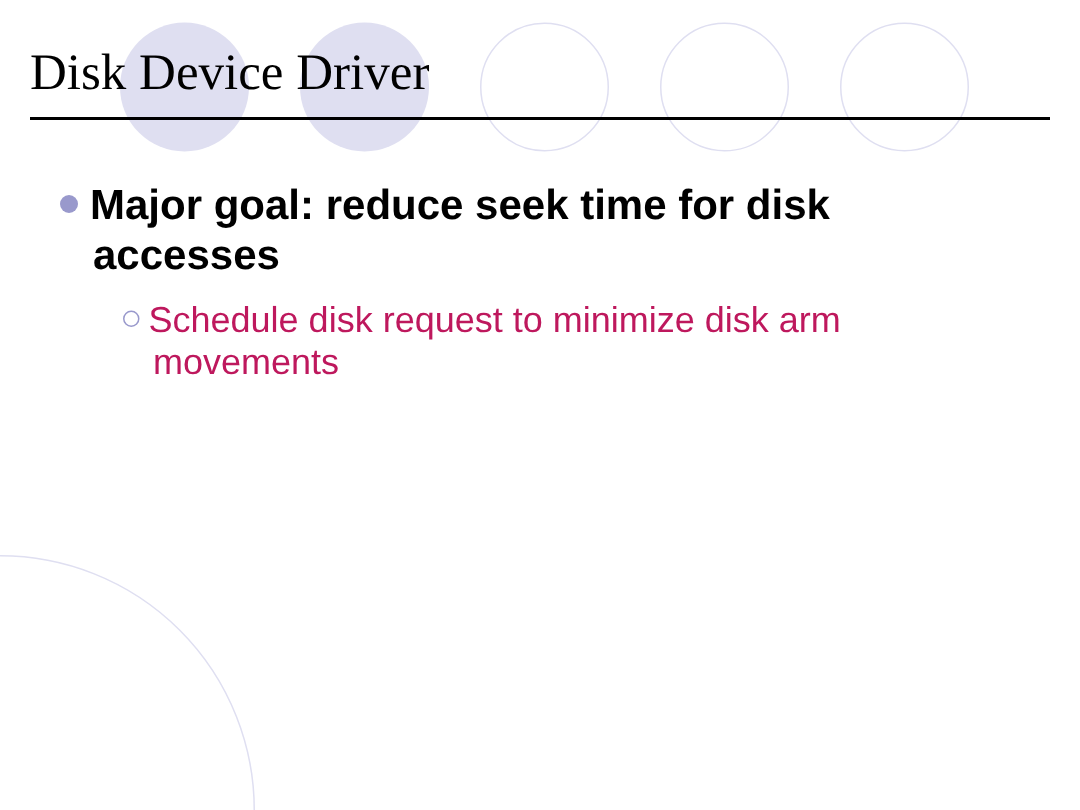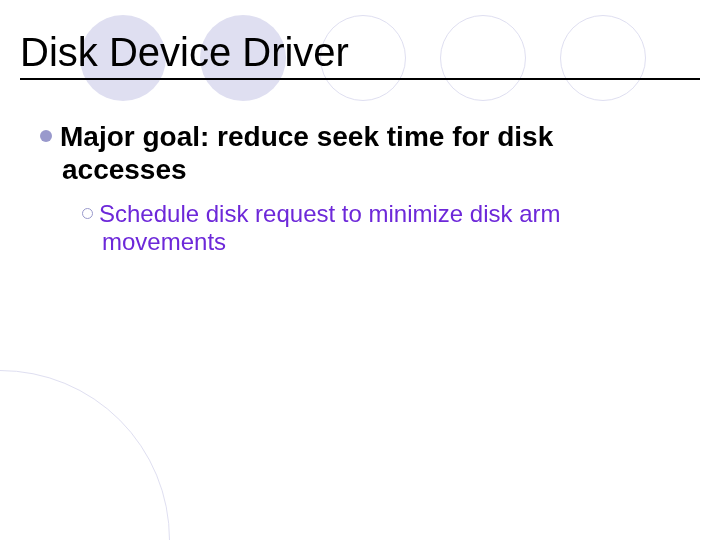--- a/index.html
+++ b/index.html
@@ -43,22 +43,23 @@
     height: 340px;
     border-radius: 50%;
     border: 1.5px solid #dfdff1;
     box-sizing: border-box;
   }
 
   .title {
     position: absolute;
     left: 20px;
     top: 30px;
-    font-size: 40px;
+    font-size: 34px;
     color: #000;
+    font-family: Liberation Serif, serif;
   }
   .rule {
     position: absolute;
     left: 20px;
     top: 78px;
     width: 680px;
     height: 0;
     border-top: 2px solid #000;
   }
 
@@ -90,21 +91,21 @@
     text-indent: -22px;
     font-weight: bold;
   }
 
   .level2 {
     position: absolute;
     left: 82px;
     top: 200px;
     width: 590px;
     font-size: 24px;
-    color: #6d28d9;
+    color: #be185d;
     line-height: 1.18;
   }
   .bullet2 {
     display: inline-block;
     width: 11px;
     height: 11px;
     border: 1.5px solid #9999cc;
     border-radius: 50%;
     box-sizing: border-box;
     vertical-align: middle;

